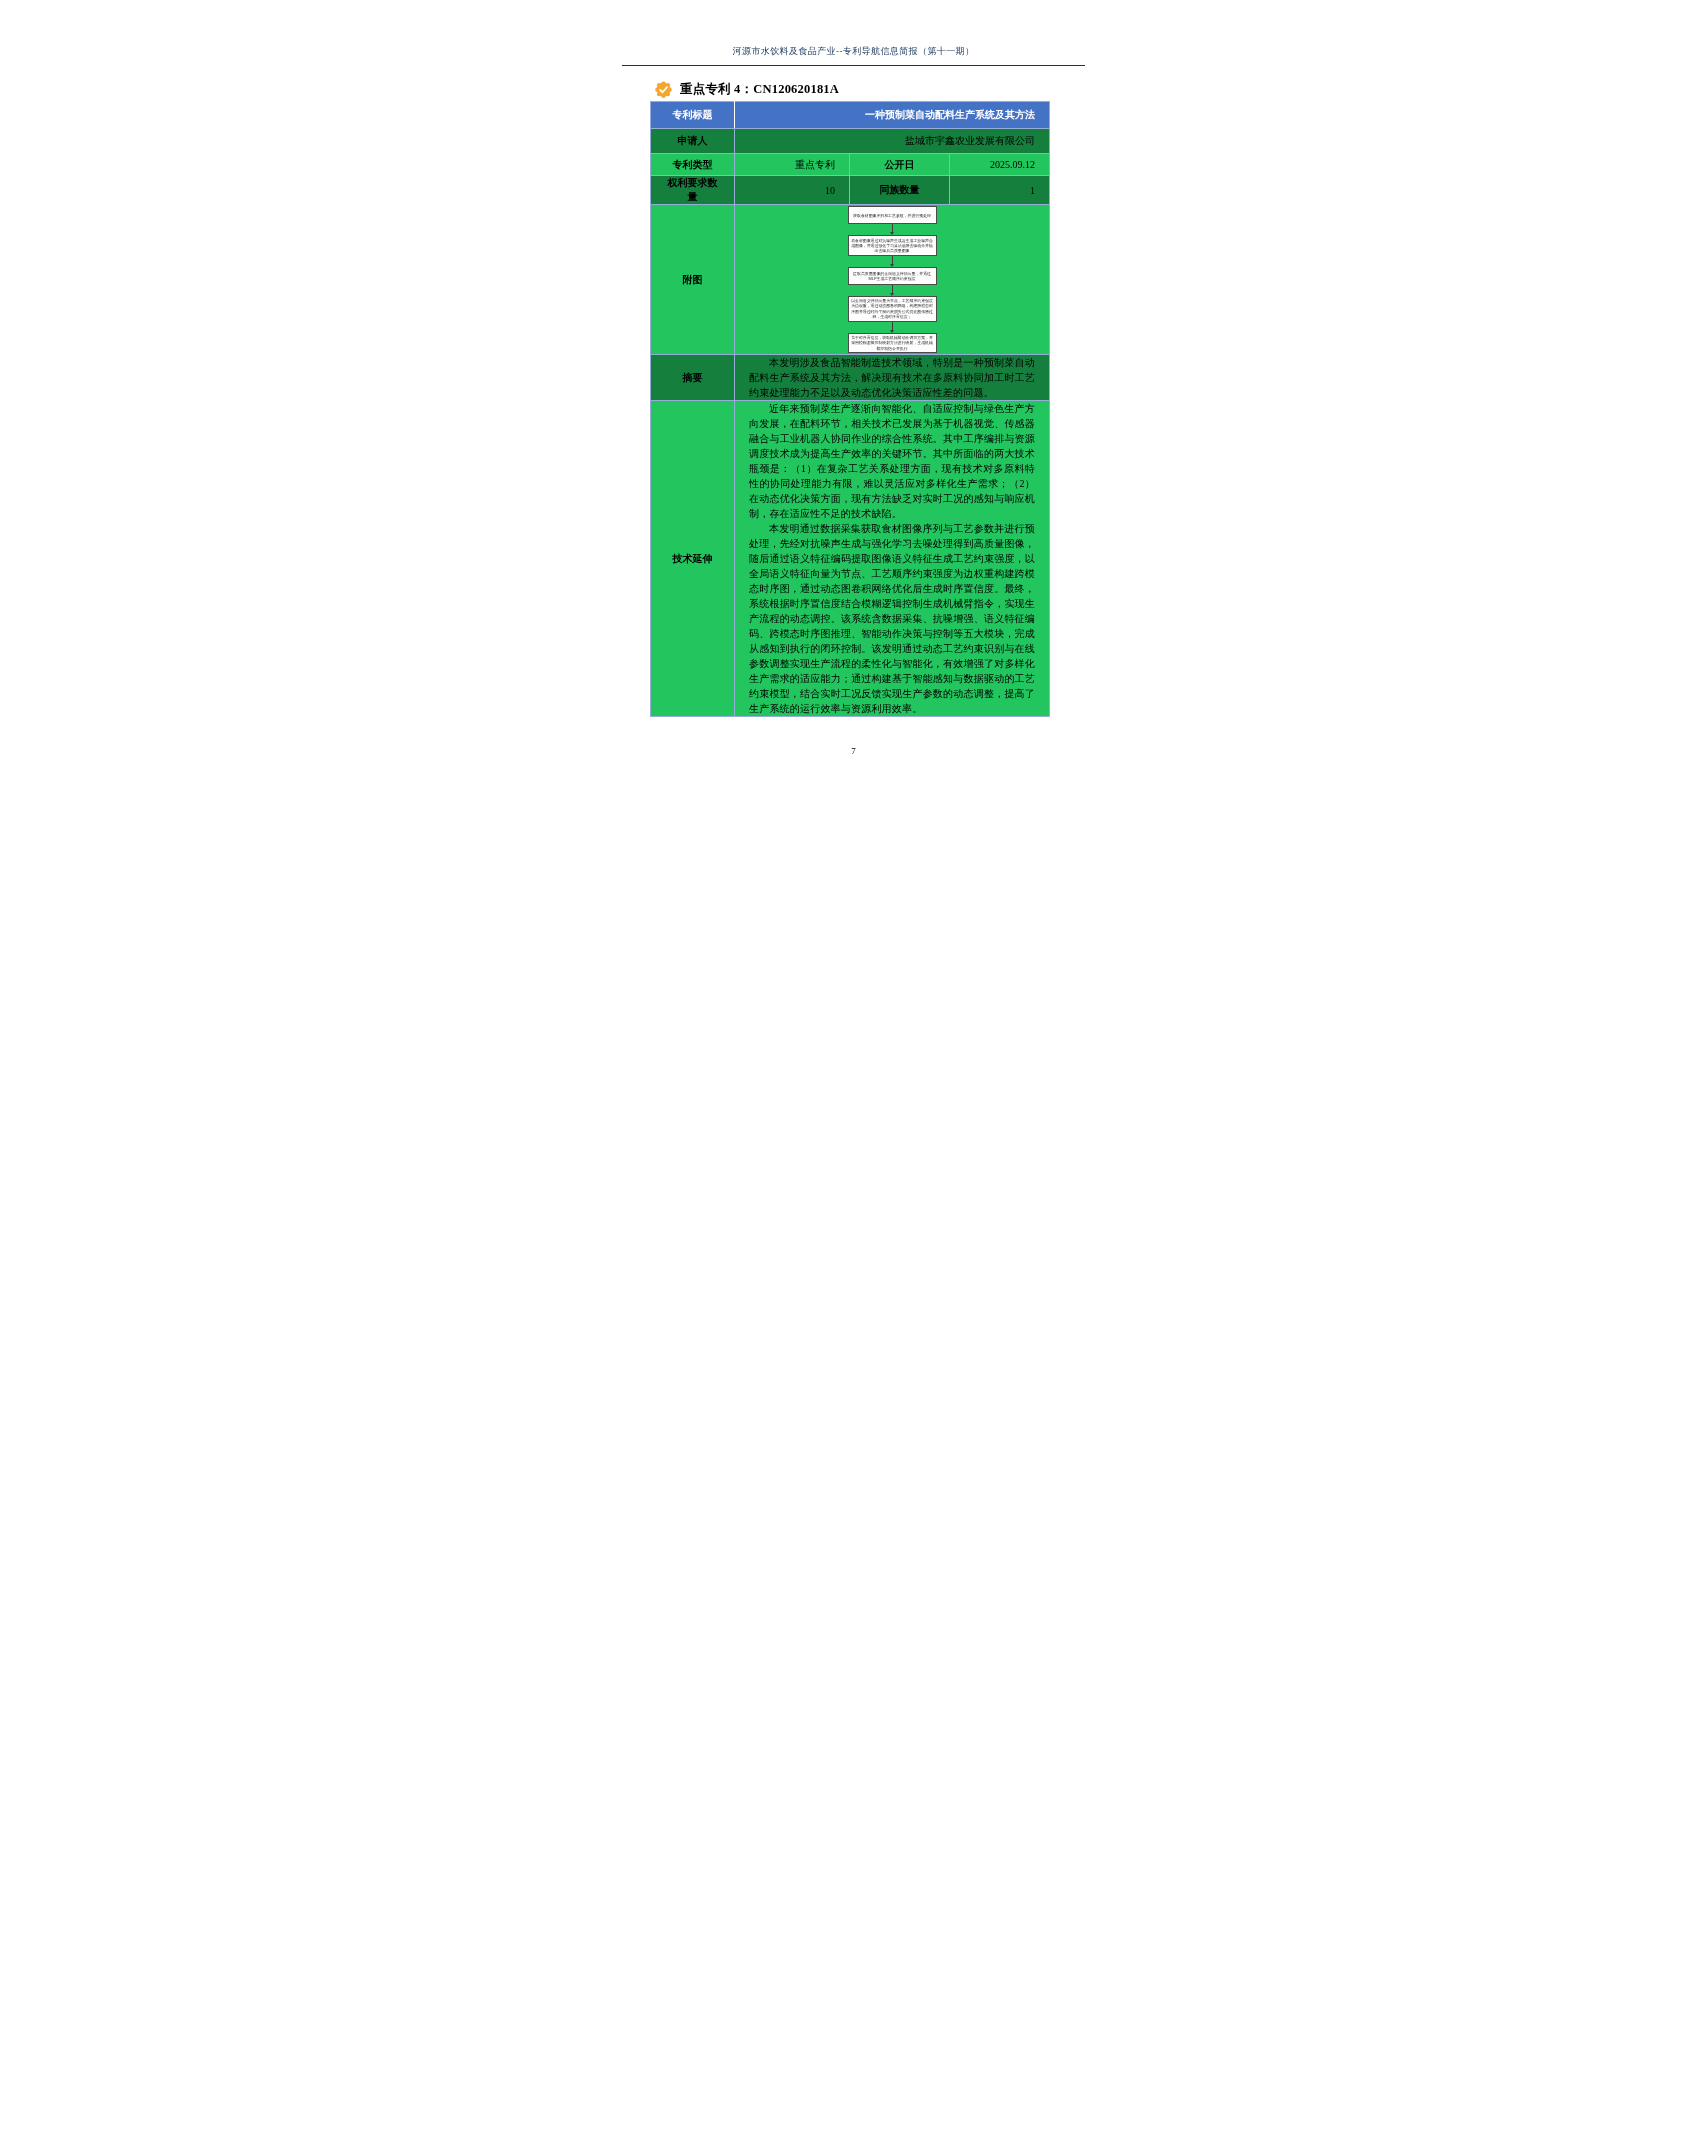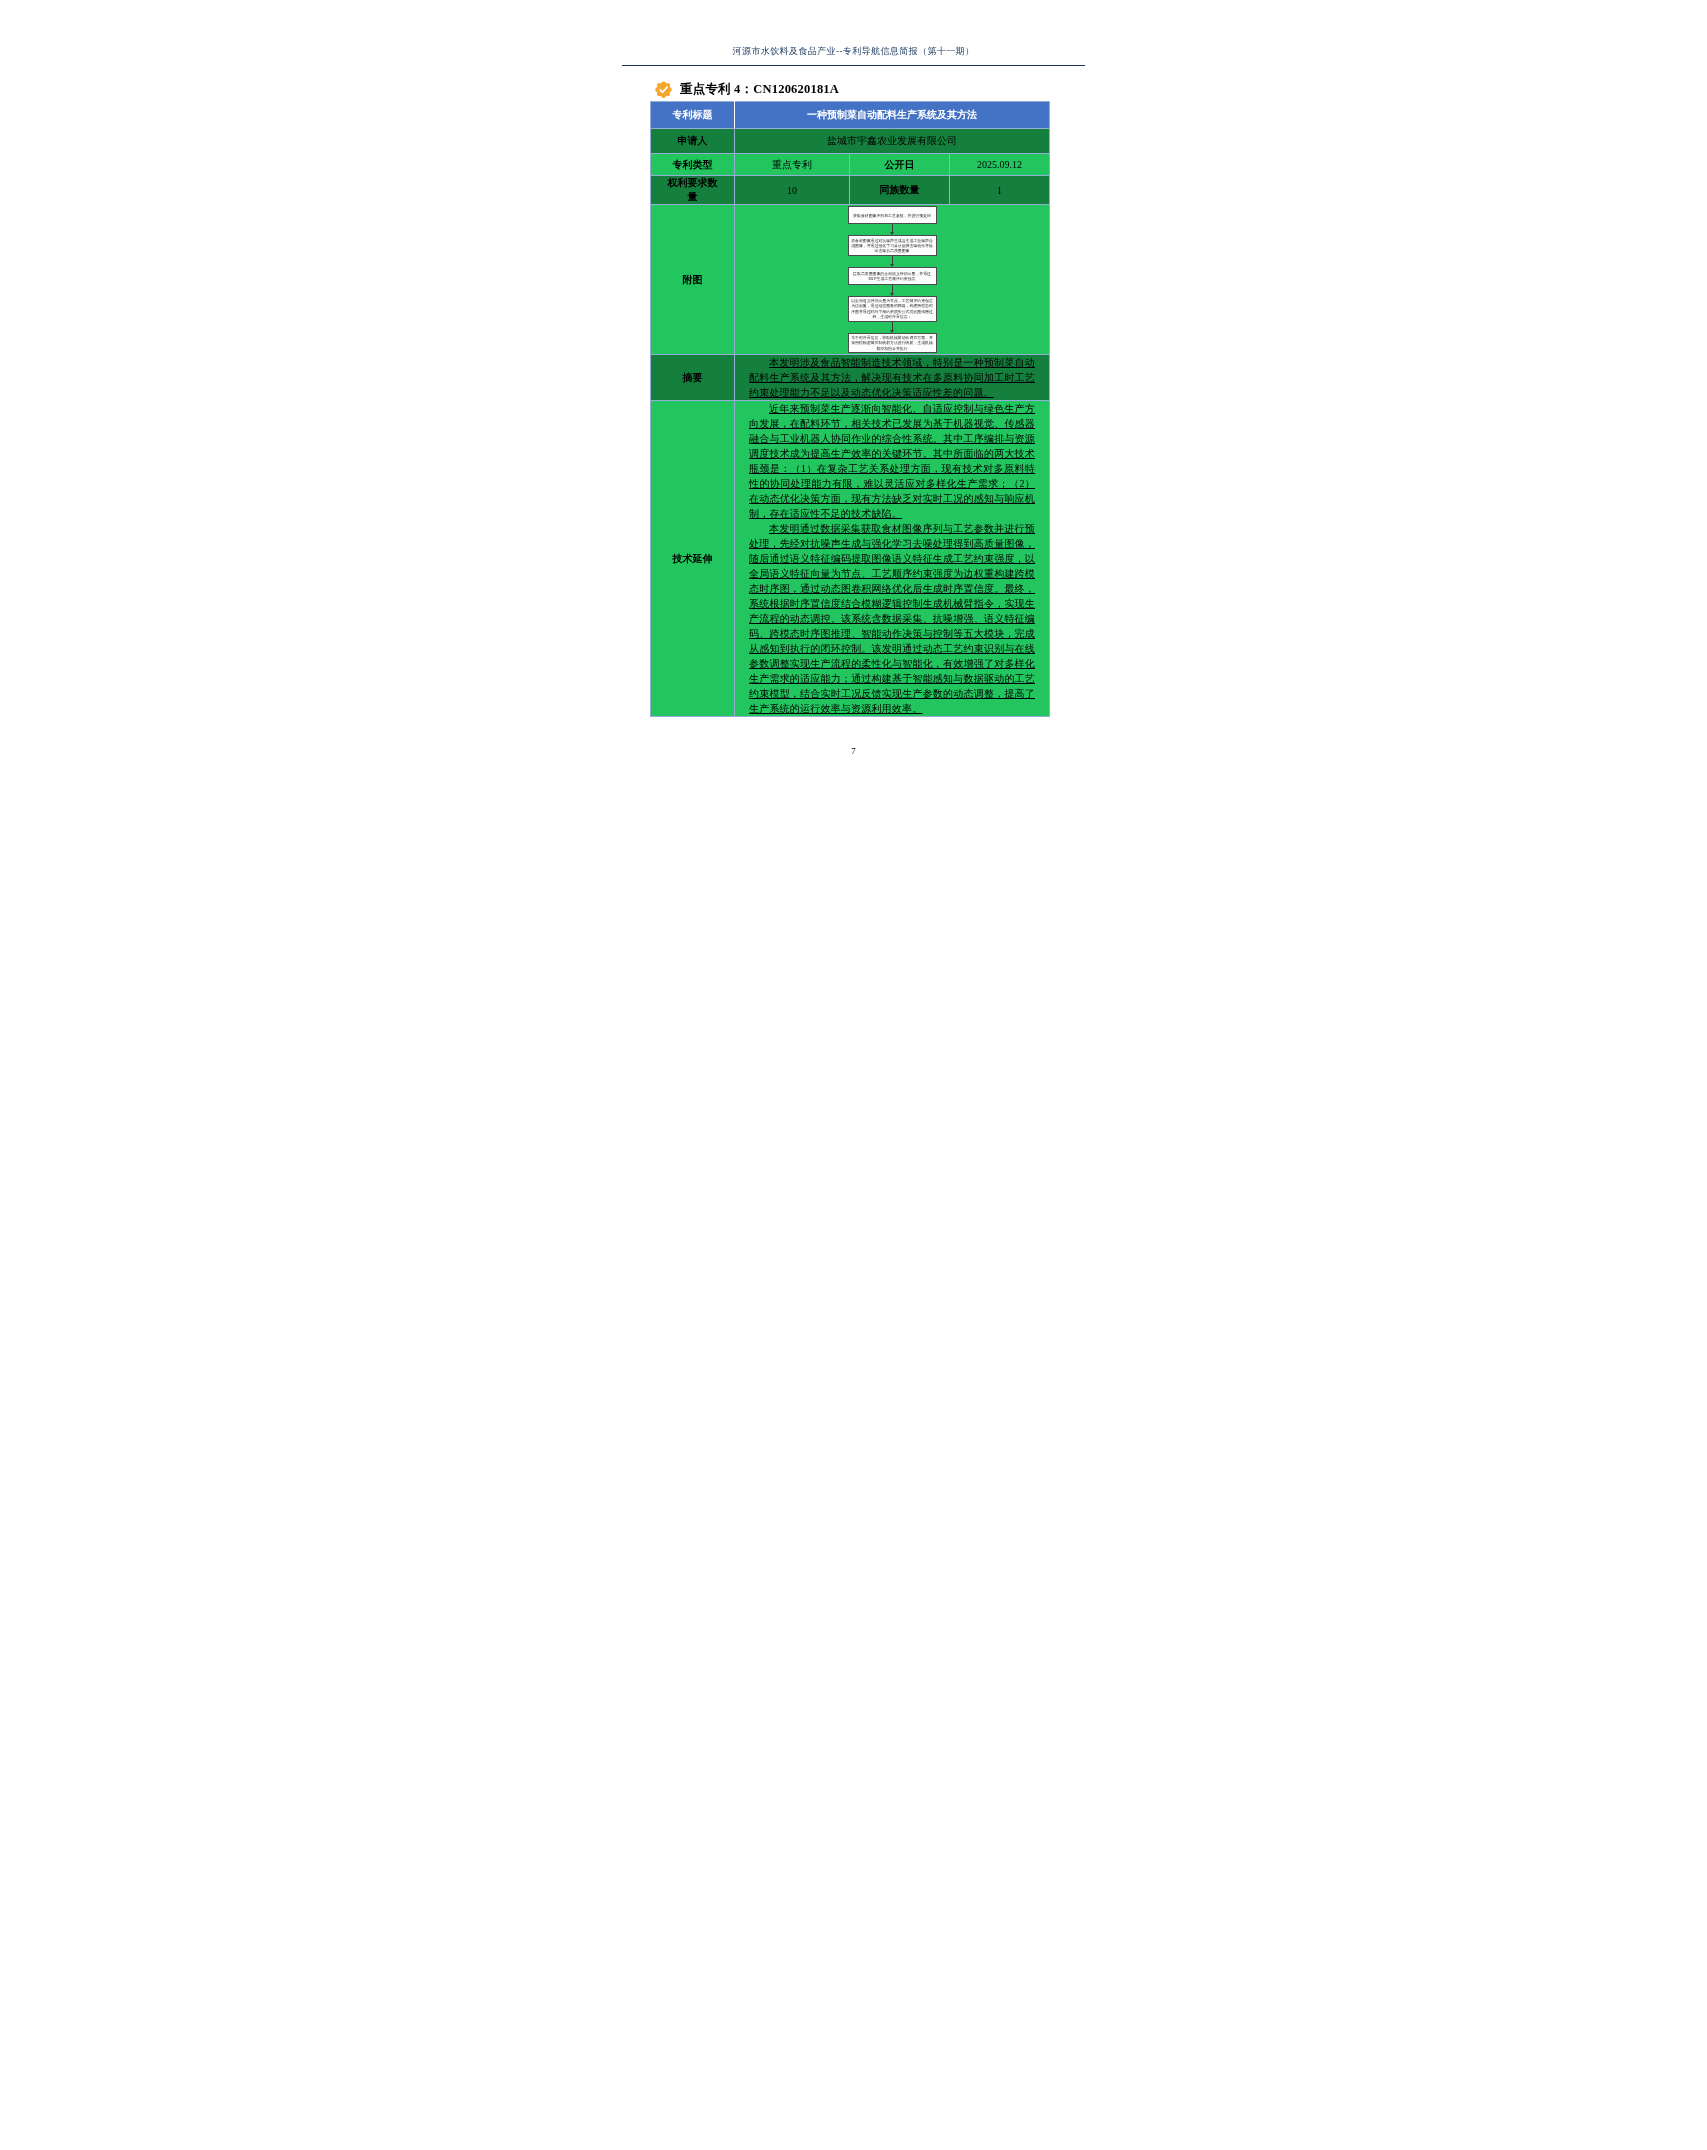--- a/index.html
+++ b/index.html
@@ -52,35 +52,34 @@
     padding:0 14px;
     font-size:10px;
     vertical-align:middle;
     box-sizing:border-box;
   }
   tr.r-blue td{background:#4472C4;color:#ffffff;font-weight:bold;}
   tr.r-blue td.lbl{border-right-color:#ffffff;}
   tr.r-alt td{background:#15803d;}
   tr.r-white td{background:#22c55e;}
   td.lbl{font-weight:bold;text-align:center;}
-  td.val{text-align:center;}
+  td.val{text-align:right;}
   tr.row-1{height:27px;}
   tr.row-2{height:25px;}
   tr.row-3{height:22.4px;}
   tr.row-4{height:25px;border-radius:11px;}
   tr.row-6 td.text-cell{height:46px;}
   td.text-cell{padding:0.9px 4.3px;}
   td.text-cell p{
     margin:0;
     text-align:justify;
     text-indent:2em;
     font-size:10px;
     line-height:15px;
     letter-spacing:0.2px;
-    text-decoration:underline;
   }
   
   td.figure-cell{padding:2.6px 0;}
   .flow{
     width:99px;
     margin:0 auto;
     display:flex;
     flex-direction:column;
     align-items:center;
     padding:0.9px 0;

